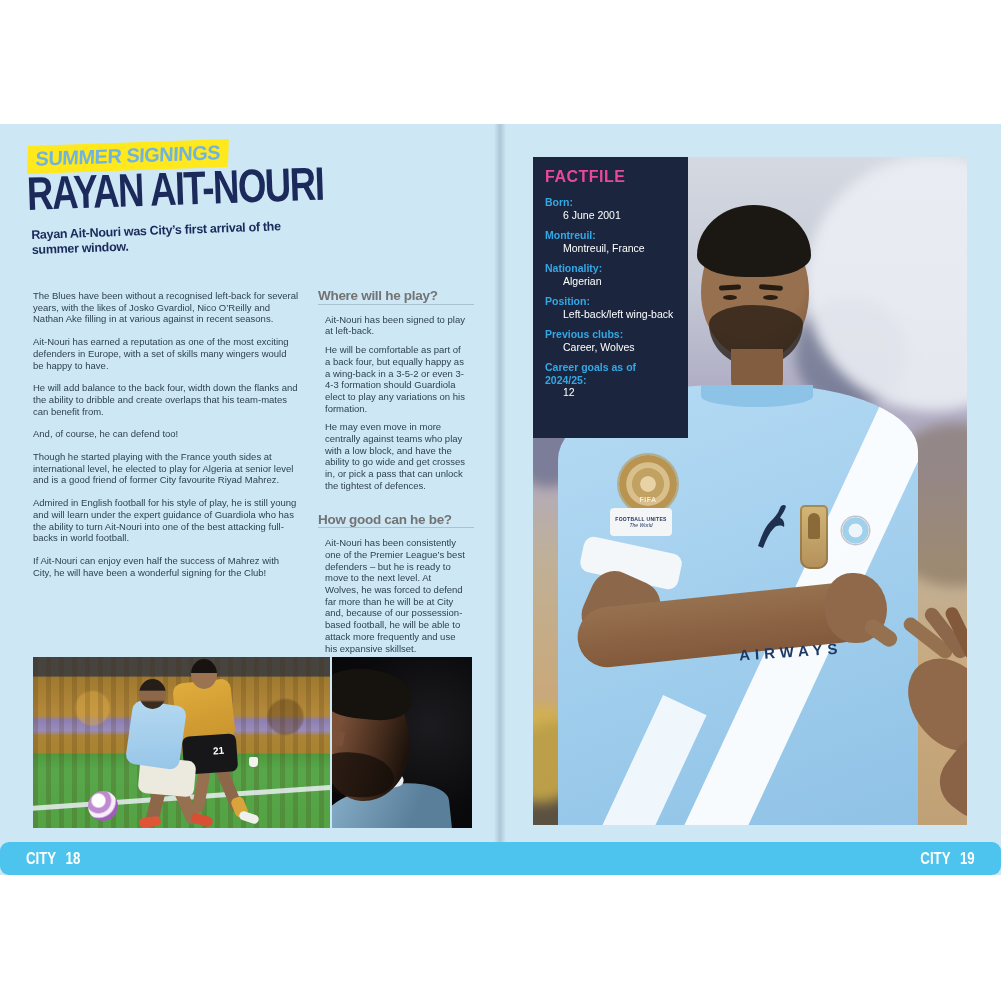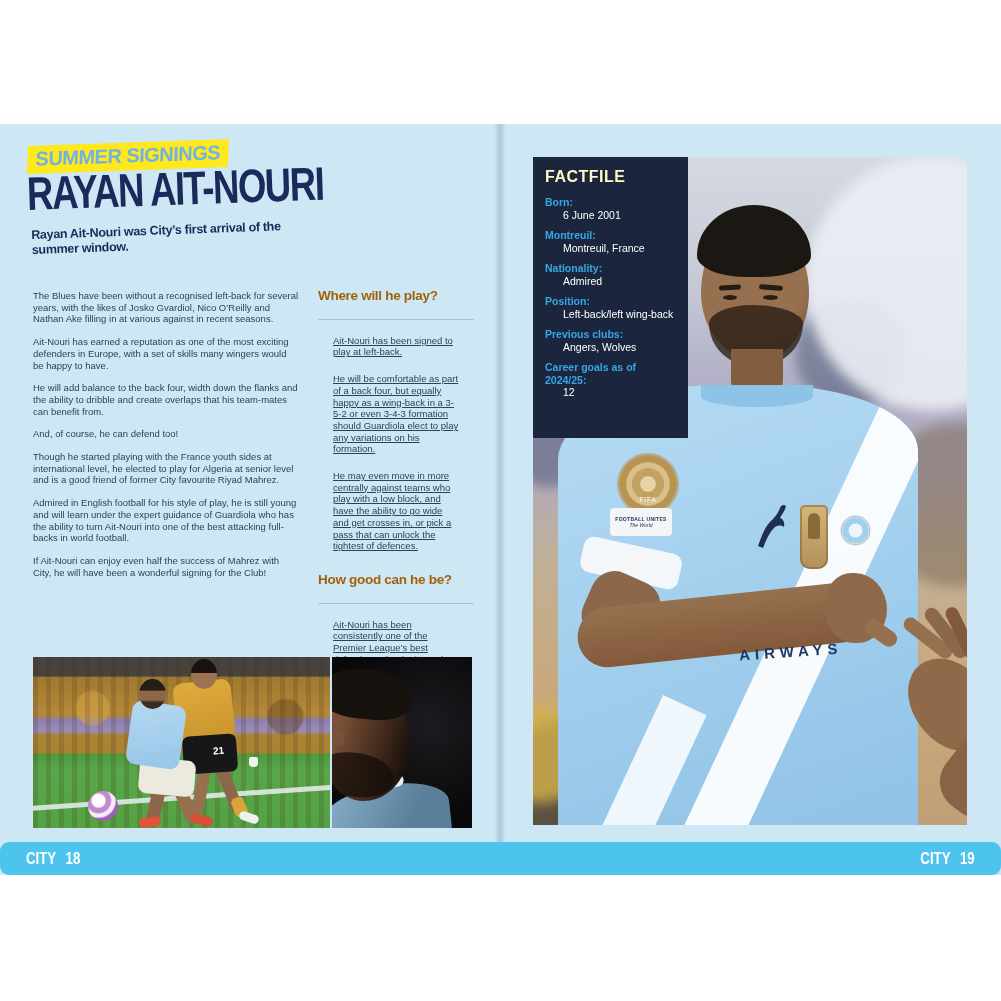--- a/index.html
+++ b/index.html
@@ -24,23 +24,23 @@
   .title{position:absolute;left:26px;top:42px;color:#1b2a5a;font-weight:900;font-size:47px;
     letter-spacing:-2px;transform:rotate(-2deg) scaleX(0.78);transform-origin:left top;white-space:nowrap;}
   .intro{position:absolute;left:31px;top:104px;width:290px;color:#1b2a5a;font-weight:bold;
     font-size:12.5px;line-height:1.2;letter-spacing:-0.3px;transform:rotate(-2deg);transform-origin:left top;}
 
   
   .col1{position:absolute;left:33px;top:166px;width:266px;color:#2f4254;font-size:9.5px;line-height:11.7px;}
   .col1 p{margin:0 0 11px 0;}
   .col2{position:absolute;left:318px;top:166px;width:156px;color:#2f4254;font-size:9.5px;line-height:11.7px;}
   .col2 .section2{margin-top:22px;}
-  .col-heading{color:#a16207;font-weight:bold;font-size:13.5px;letter-spacing:-0.3px;
-    padding-bottom:17px;border-bottom:1.5px solid #a9c3d2;margin-bottom:9px;}
-  .col2 p{margin:15px;text-decoration:underline;}
+  .col-heading{color:#737373;font-weight:bold;font-size:13.5px;letter-spacing:-0.3px;
+    padding-bottom:2px;border-bottom:1.5px solid #a9c3d2;margin-bottom:9px;}
+  .col2 p{margin:7px;}
 
   
   .action-photo{position:absolute;left:33px;top:533px;width:297px;height:171px;overflow:hidden;background:#b4893b;}
   .ap-bg{position:absolute;inset:0;
     background:
       repeating-linear-gradient(90deg,rgba(70,45,15,0.18) 0 5px,rgba(0,0,0,0) 5px 13px),
       radial-gradient(circle at 20% 30%,rgba(220,170,70,0.5) 0 6%,rgba(0,0,0,0) 7%),
       radial-gradient(circle at 55% 25%,rgba(230,190,90,0.5) 0 5%,rgba(0,0,0,0) 6%),
       radial-gradient(circle at 85% 35%,rgba(90,60,25,0.4) 0 6%,rgba(0,0,0,0) 7%),
       linear-gradient(180deg,#47433e 0%,#47433e 11%,#a07a30 12%,#b4893b 34%,#8d7fb0 37%,#9a8cba 43%,#ab8438 46%,#a8832f 56%,#4f9a40 57%,#58a74a 66%,#53a244 100%);}
@@ -138,21 +138,21 @@
   .badge-shield .trophy{position:absolute;left:8px;top:8px;width:12px;height:26px;background:#8a6a38;
     border-radius:6px 6px 2px 2px;}
   .badge-city{position:absolute;left:309px;top:360px;width:27px;height:27px;border-radius:50%;
     background:radial-gradient(circle,#eef5fa 0 35%,#9fd0ec 38% 66%,#e9e2c8 70% 82%,#cfe3f0 85% 100%);
     box-shadow:0 0 0 1.5px rgba(150,160,180,0.6);}
   .mp-sponsor{position:absolute;left:206px;top:486px;color:#1d3a66;font-weight:bold;font-size:15px;
     letter-spacing:5px;transform:rotate(-4deg);}
 
   .factfile{position:absolute;left:533px;top:33px;width:155px;height:281px;background:#1b263e;
     box-sizing:border-box;padding:11px 12px;}
-  .ff-title{color:#fef9c3;font-weight:800;font-size:16px;letter-spacing:0.5px;margin-bottom:10px;}
+  .ff-title{color:#ec4899;font-weight:800;font-size:16px;letter-spacing:0.5px;margin-bottom:10px;}
   .ff-row{margin-bottom:8px;}
   .ff-label{color:#35a7e4;font-weight:bold;font-size:10.5px;line-height:12.5px;}
   .ff-value{color:#ffffff;font-size:10.5px;line-height:12.5px;padding-left:18px;}
 </style>
 </head>
 <body>
 
 <div class="spread">
 
   <div>
@@ -286,31 +286,31 @@
             <div class="ff-value">6 June 2001</div>
           </div>
 
           <div class="ff-row">
             <div class="ff-label">Montreuil:</div>
             <div class="ff-value">Montreuil, France</div>
           </div>
 
           <div class="ff-row">
             <div class="ff-label">Nationality:</div>
-            <div class="ff-value">Admired</div>
+            <div class="ff-value">Algerian</div>
           </div>
 
           <div class="ff-row">
             <div class="ff-label">Position:</div>
             <div class="ff-value">Left-back/left wing-back</div>
           </div>
 
           <div class="ff-row">
             <div class="ff-label">Previous clubs:</div>
-            <div class="ff-value">Angers, Wolves</div>
+            <div class="ff-value">Career, Wolves</div>
           </div>
 
 
           <div class="ff-row">
             <div class="ff-label">Career goals as of 2024/25:</div>
             <div class="ff-value">12</div>
           </div>
         </div>
     </div>
   </div>

